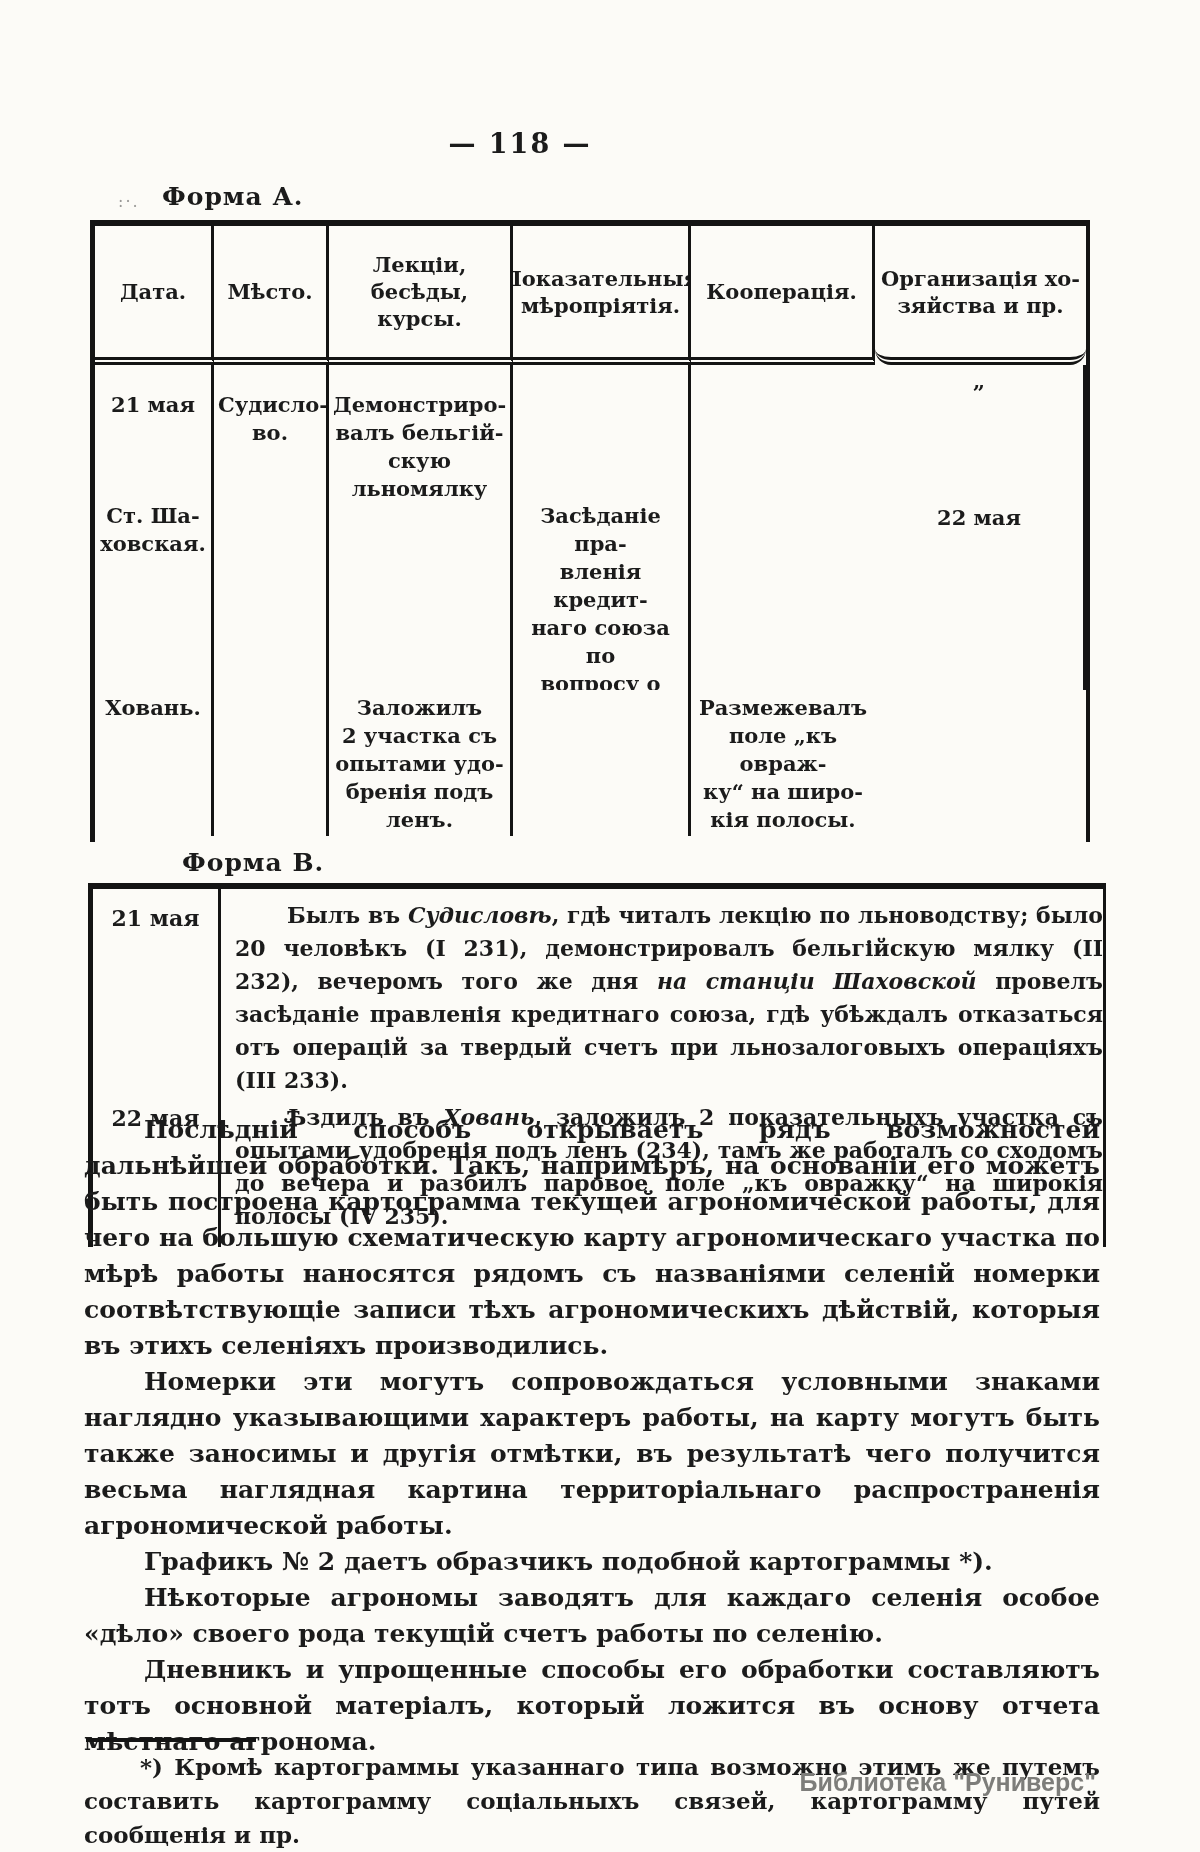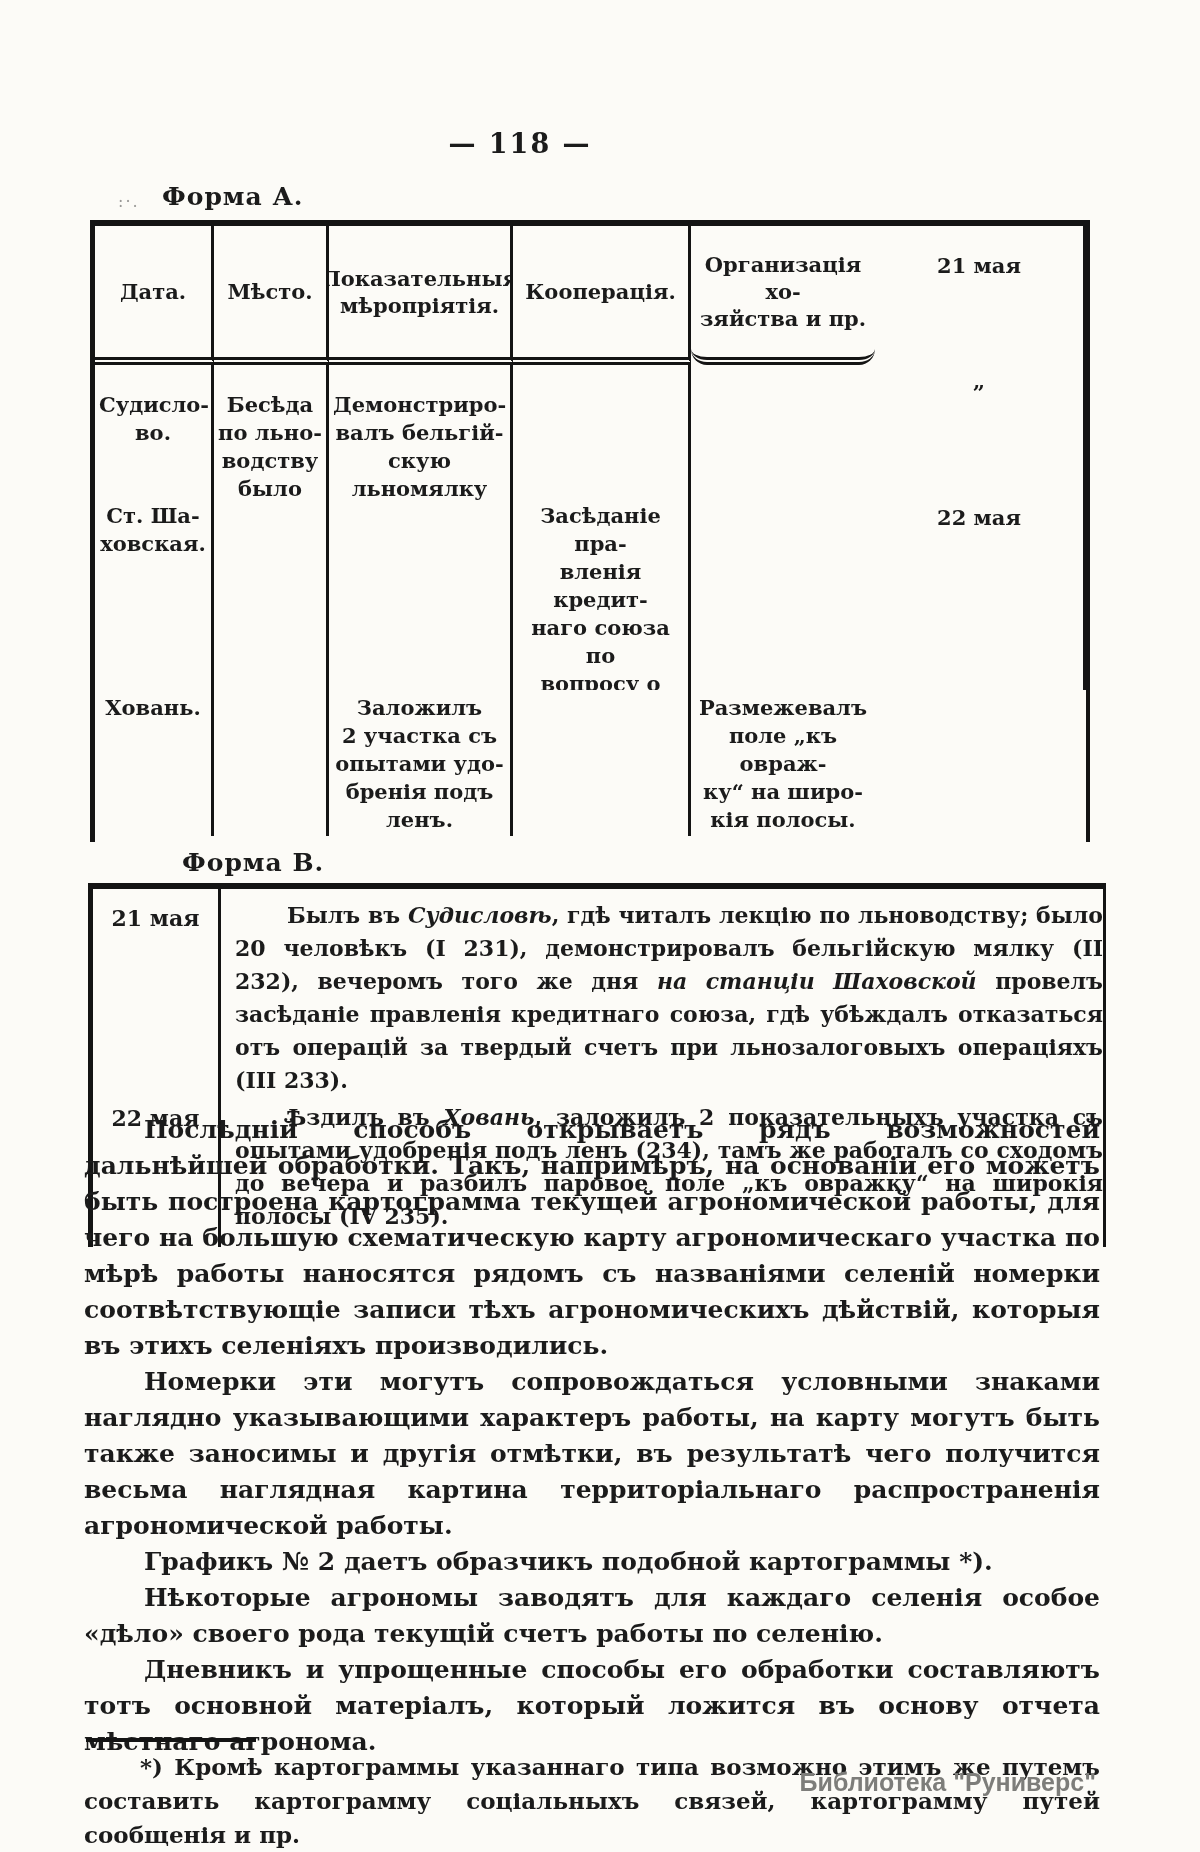--- a/index.html
+++ b/index.html
@@ -131,32 +131,31 @@
 
   <div class="page-number">— 118 —</div>
 
   <div class="label-artifact">:·.</div>
   <div class="form-label form-a-label">Форма А.</div>
 
   <div class="table-a">
 
     <div class="ta-cell ta-head">Дата.</div>
     <div class="ta-cell ta-head">Мѣсто.</div>
+    <div class="ta-cell ta-head">Лекціи, бесѣды,
+курсы.</div>
     <div class="ta-cell ta-head">Показательныя
 мѣропріятія.</div>
     <div class="ta-cell ta-head">Кооперація.</div>
     <div class="ta-cell ta-head last">Организація хо-
 зяйства и пр.</div>
 
     <div class="ta-cell ta-r1">21 мая</div>
     <div class="ta-cell ta-r1">Судисло-
 во.</div>
-    <div class="ta-cell ta-r1">Бесѣда по льно-
-водству было
-20 человѣкъ.</div>
     <div class="ta-cell ta-r1">Демонстриро-
 валъ бельгій-
 скую льномялку</div>
     <div class="ta-cell ta-r1"></div>
     <div class="ta-cell ta-r1 last"></div>
 
     <div class="ta-cell ta-r2">„</div>
     <div class="ta-cell ta-r2">Ст. Ша-
 ховская.</div>
     <div class="ta-cell ta-r2"></div>

